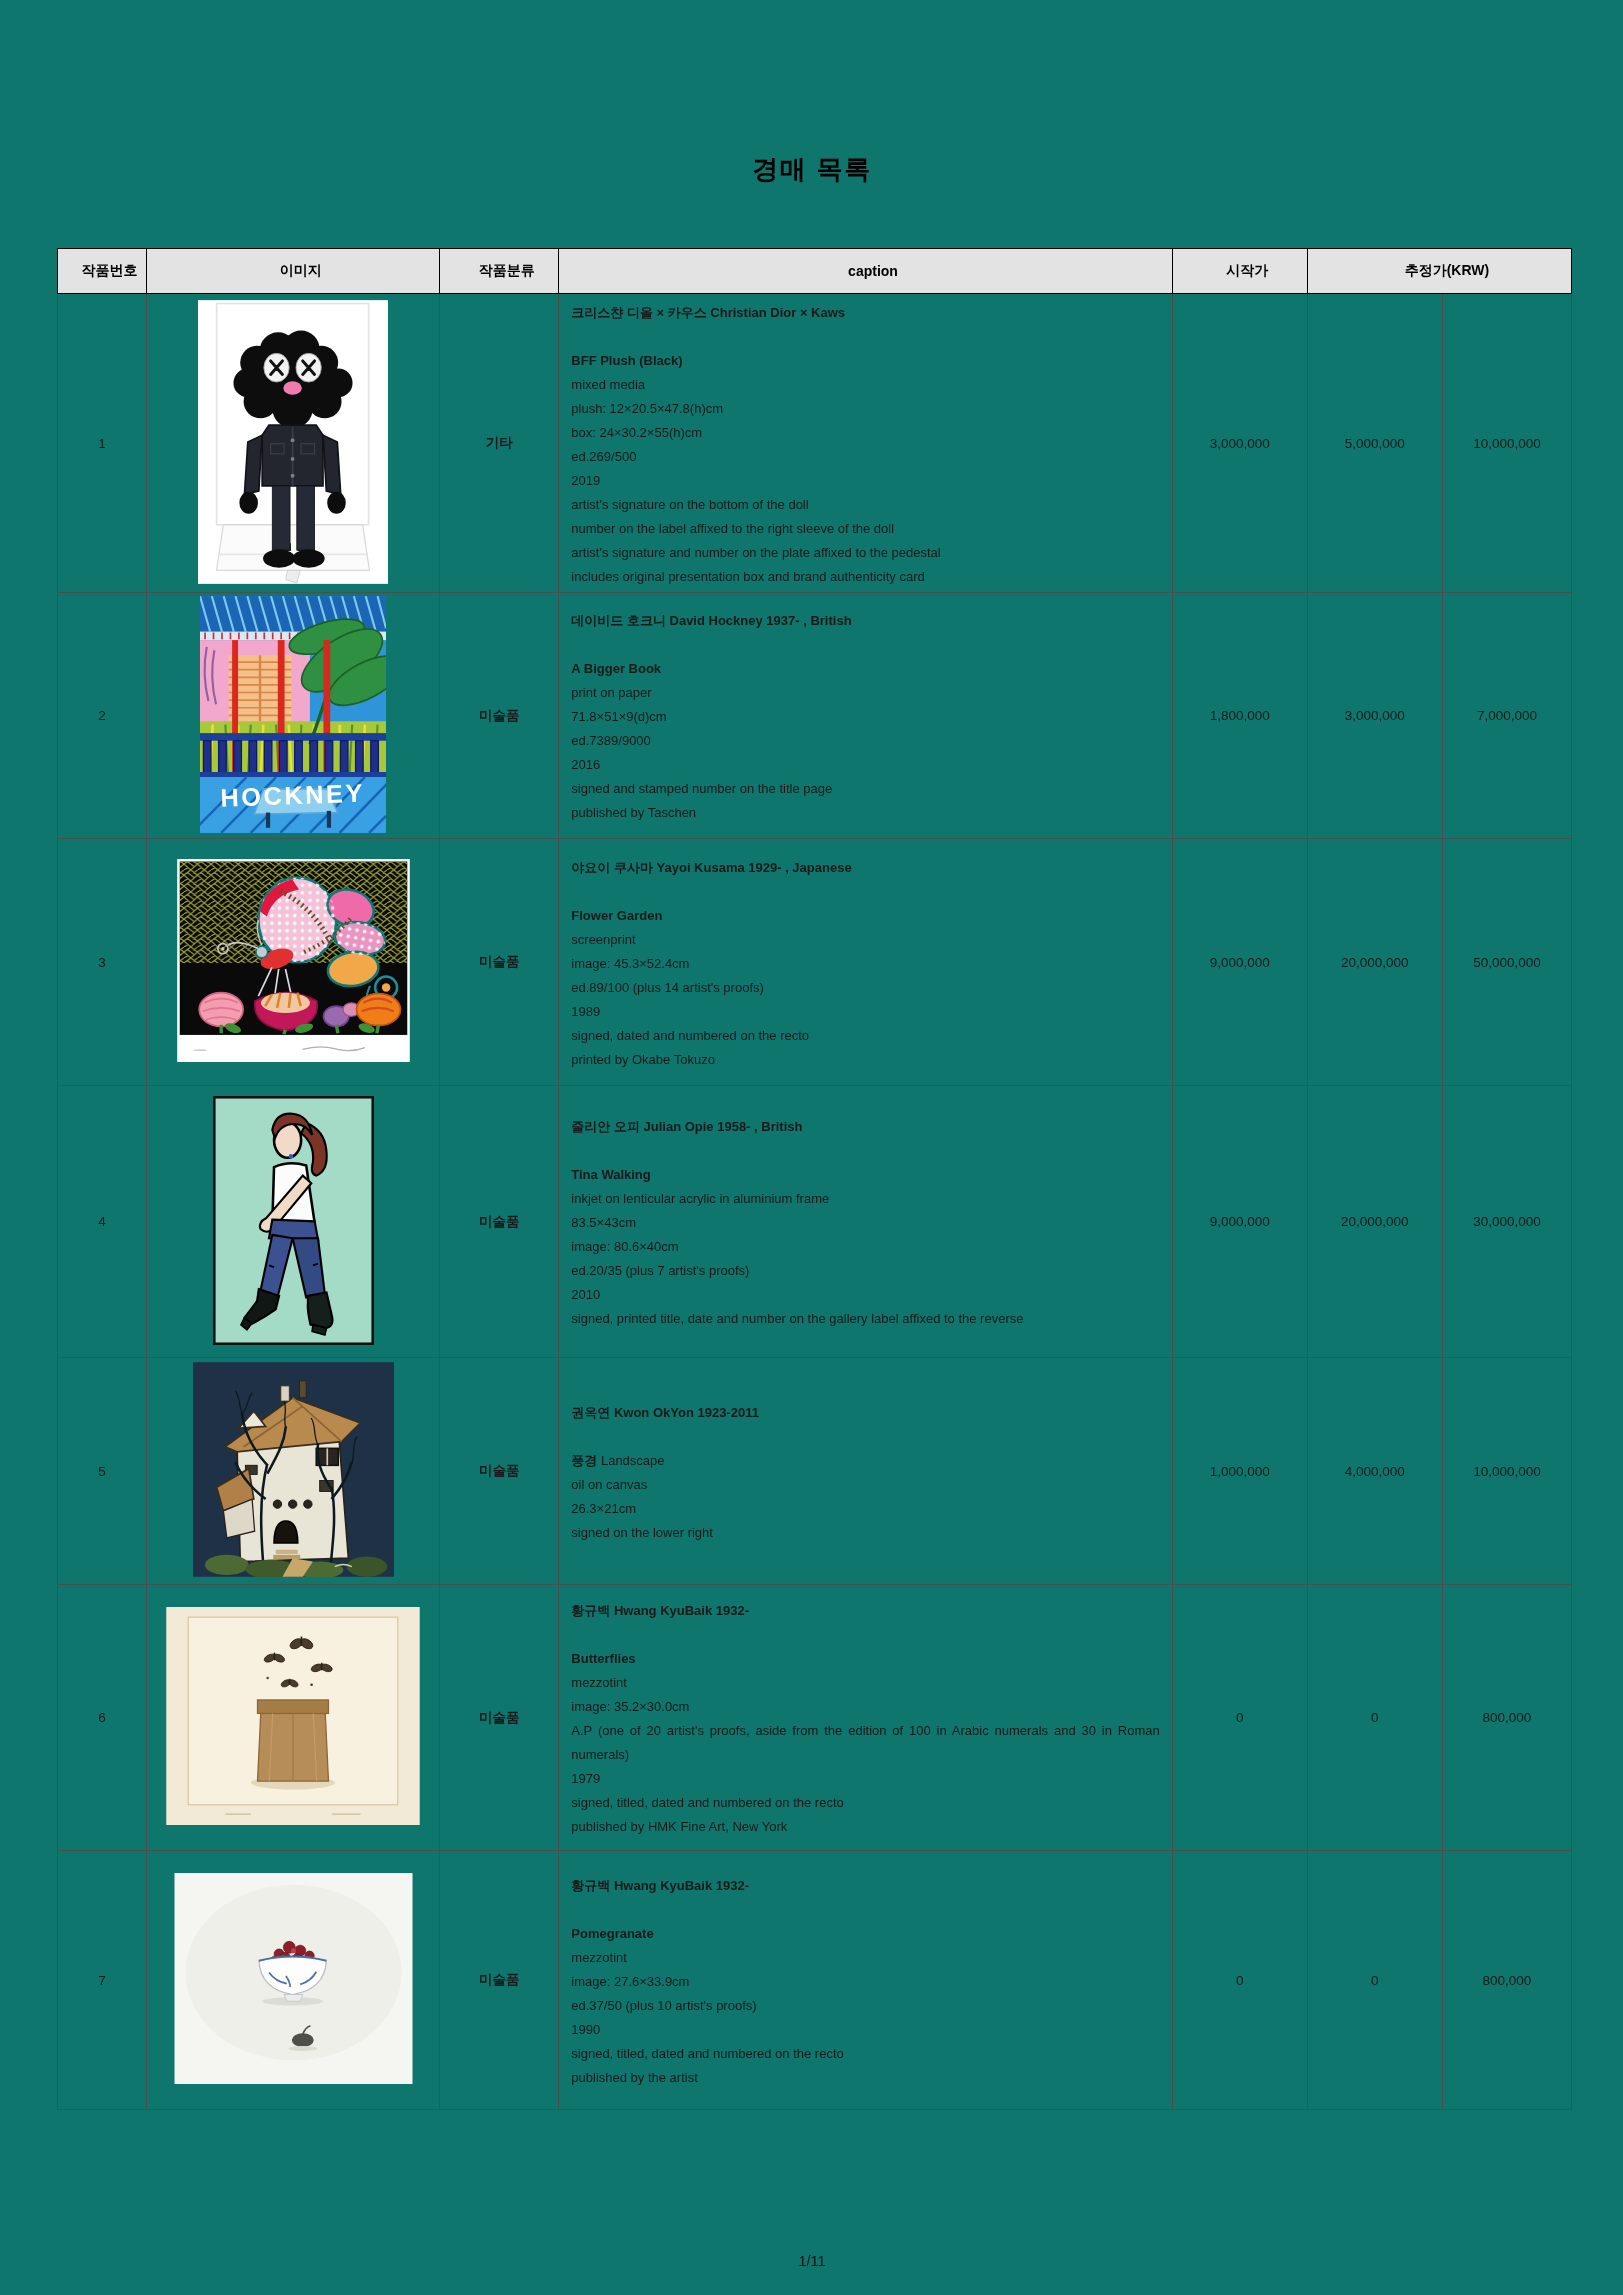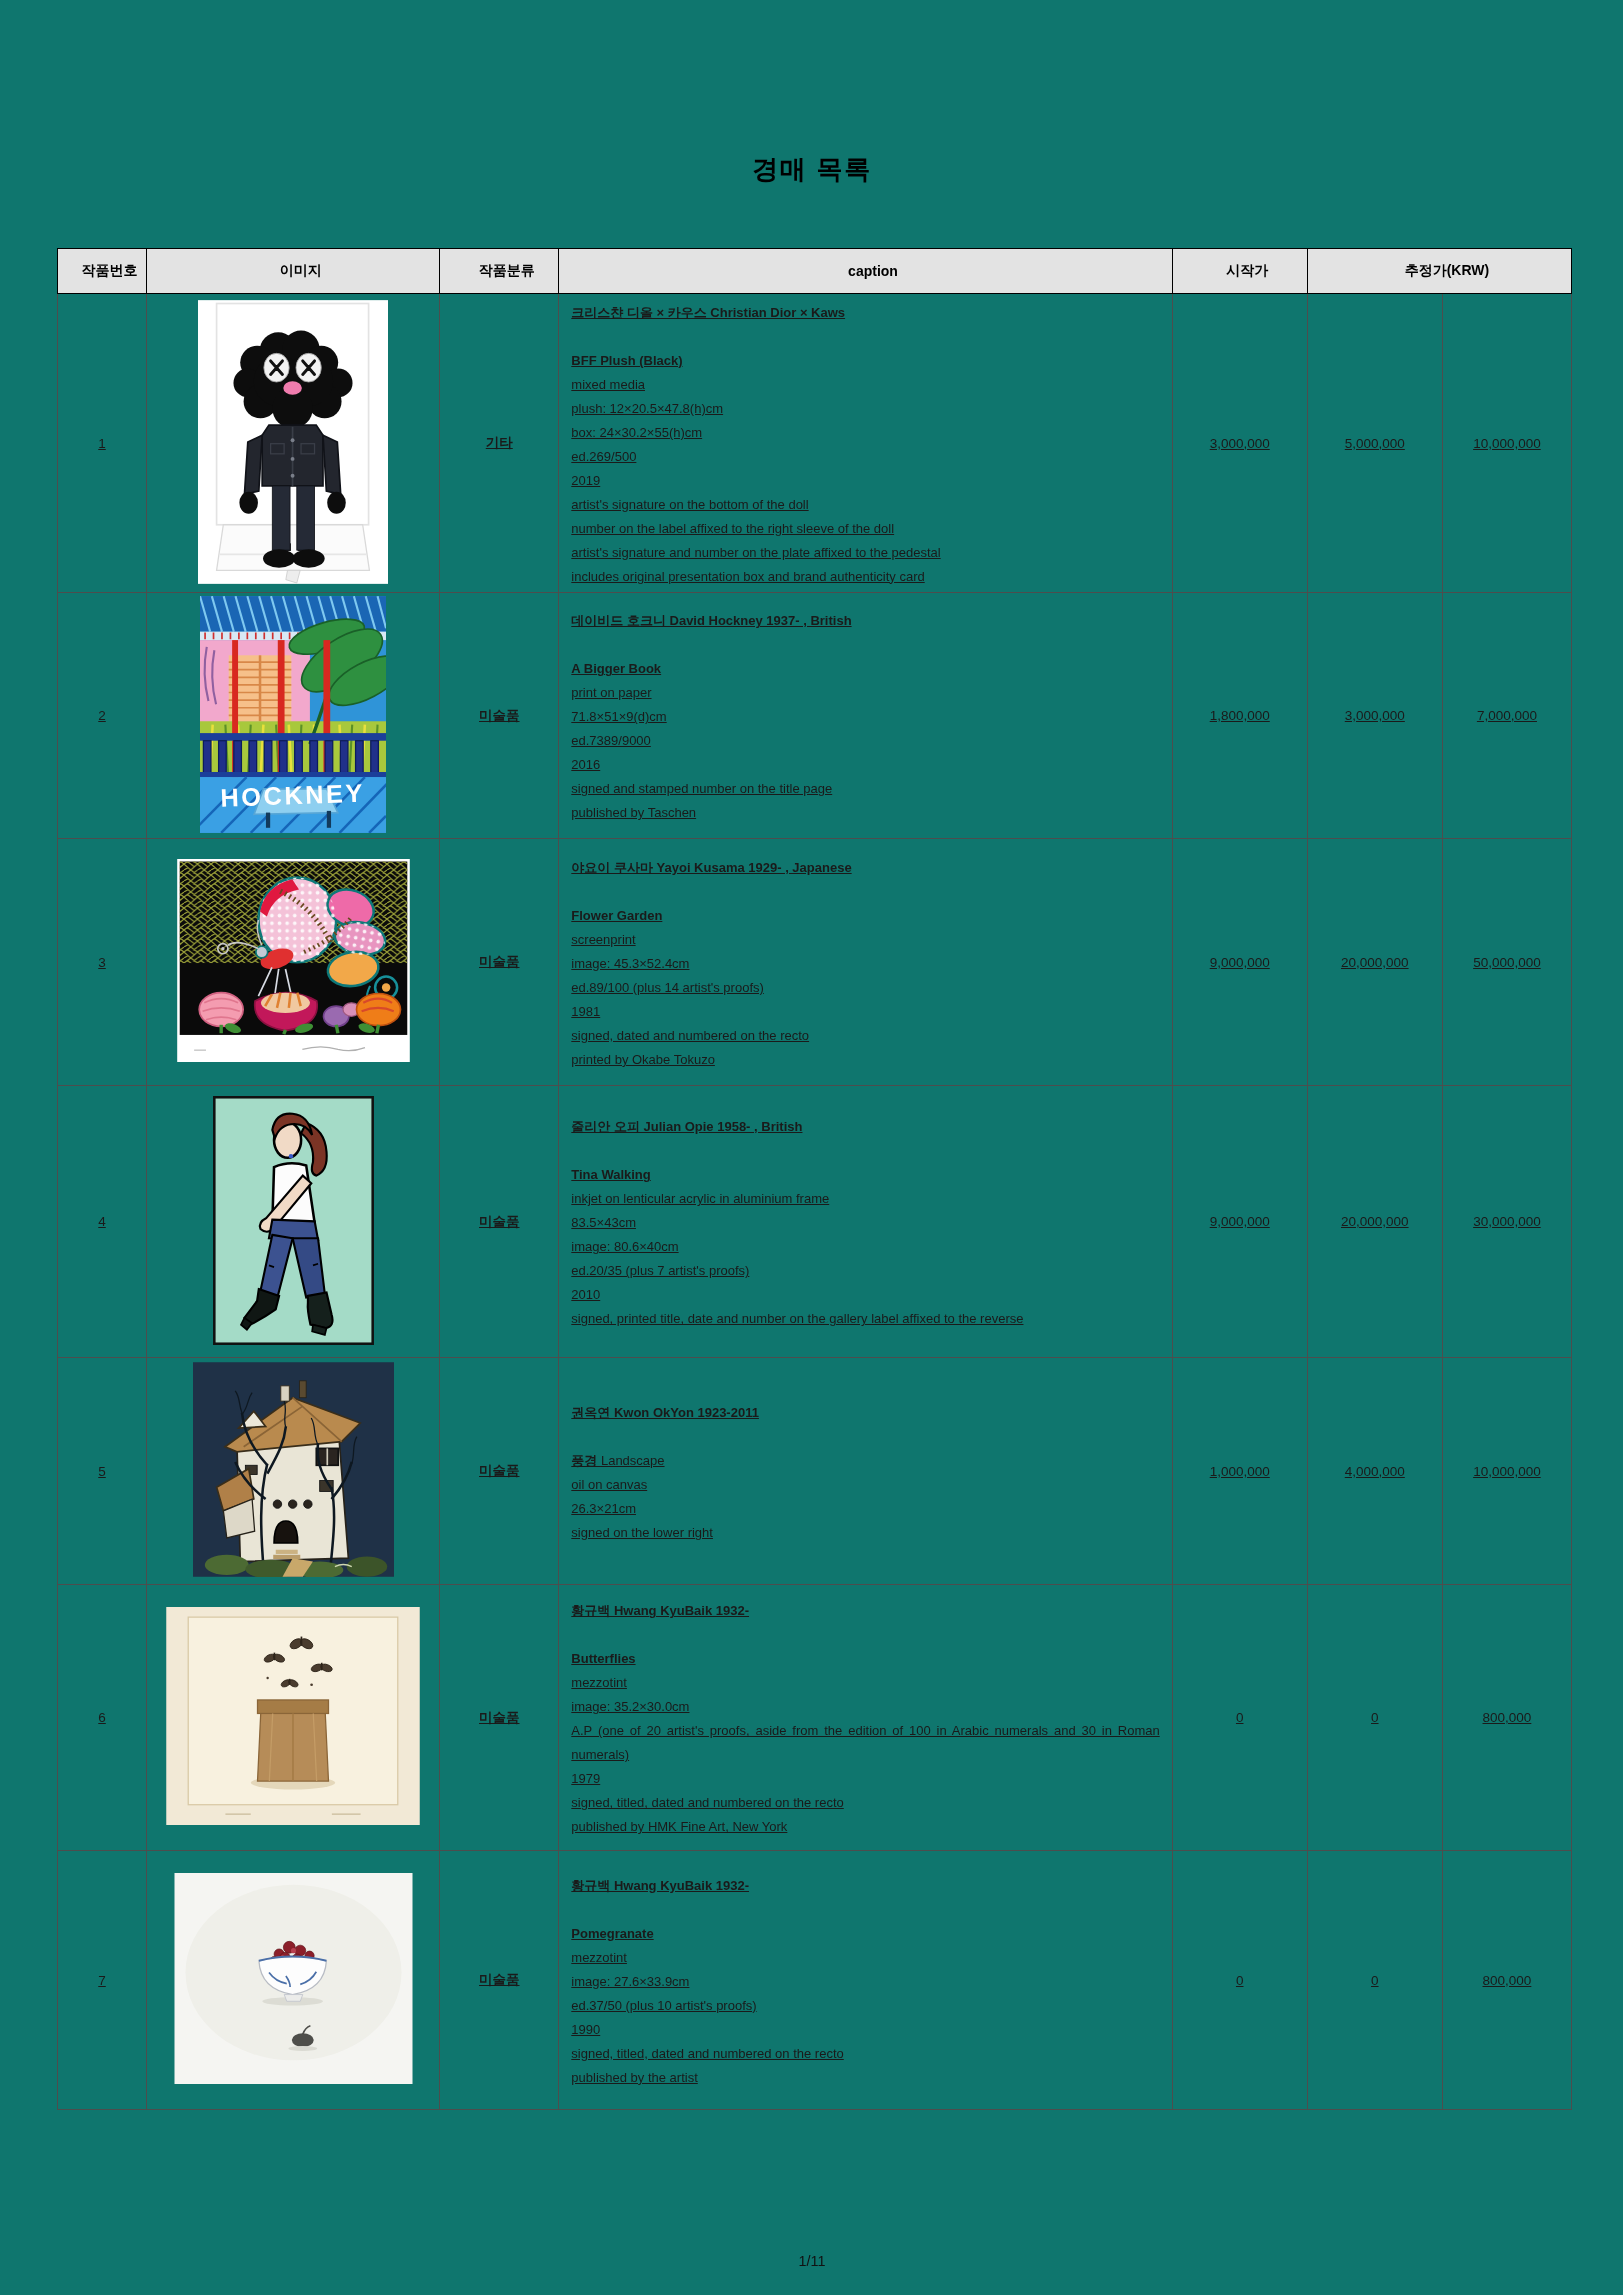--- a/index.html
+++ b/index.html
@@ -5,21 +5,21 @@
   html,body{margin:0;padding:0;background:#ffffff;}
   #page{position:relative;width:1624px;height:2295px;background:#0f766e;overflow:hidden;
         font-family:"Liberation Sans","DejaVu Sans",sans-serif;color:#1a1a1a;}
   .doc-title{position:absolute;top:152px;left:0;width:100%;text-align:center;
              font-size:26px;font-weight:bold;letter-spacing:1.7px;color:#000;}
   table.auction{position:absolute;left:57px;top:248px;border-collapse:collapse;
                 table-layout:fixed;width:1515px;border:1.7px solid #000;}
   table.auction th{background:#e3e3e3;border:0.8px solid #000;font-size:14px;
                    font-weight:bold;text-align:center;vertical-align:middle;height:42px;color:#000;padding-left:16px;}
   table.auction td{border:0.8px solid #4d4d4d;vertical-align:middle;font-size:13.5px;
-                   overflow:hidden;text-decoration:underline;}
+                   overflow:hidden;}
   td.c-no{text-align:center;}
   td.c-img{text-align:center;padding:2.5px 0;}
   td.c-cat{text-align:center;font-weight:bold;}
   td.c-cap{vertical-align:top;padding:6.8px 12px 3.4px 12px;}
   td.c-price{text-align:center;}
   .cap-line{min-height:24px;line-height:24px;font-size:13px;text-align:justify;}
   .cap-line .b{font-weight:bold;}
   .art{display:inline-block;line-height:0;}
   .doc-footer{position:absolute;top:2253px;left:0;width:100%;text-align:center;
               font-size:14.4px;color:#111;}
@@ -315,21 +315,21 @@
 <path d="M20,226 h14" stroke="#c0c0c0" stroke-width="1.5"></path>
 </svg></span></td>
           <td class="c-cat">미술품</td>
           <td class="c-cap">
             <div class="cap-line"><span class="b">야요이 쿠사마  Yayoi Kusama  1929- ,  Japanese</span></div>
             <div class="cap-line"><span class=""></span></div>
             <div class="cap-line"><span class="b">Flower Garden</span></div>
             <div class="cap-line"><span class="">screenprint</span></div>
             <div class="cap-line"><span class="">image: 45.3×52.4cm</span></div>
             <div class="cap-line"><span class="">ed.89/100 (plus 14 artist's proofs)</span></div>
-            <div class="cap-line"><span class="">1981</span></div>
+            <div class="cap-line"><span class="">1989</span></div>
             <div class="cap-line"><span class="">signed, dated and numbered on the recto</span></div>
             <div class="cap-line"><span class="">printed by Okabe Tokuzo</span></div>
           </td>
           <td class="c-price">9,000,000</td>
           <td class="c-price">20,000,000</td>
           <td class="c-price">50,000,000</td>
         </tr>
         <tr style="height: 272px;">
           <td class="c-no">4</td>
           <td class="c-img"><span class="art"><svg width="161" height="249" viewBox="0 0 190 294" xmlns="http://www.w3.org/2000/svg">

